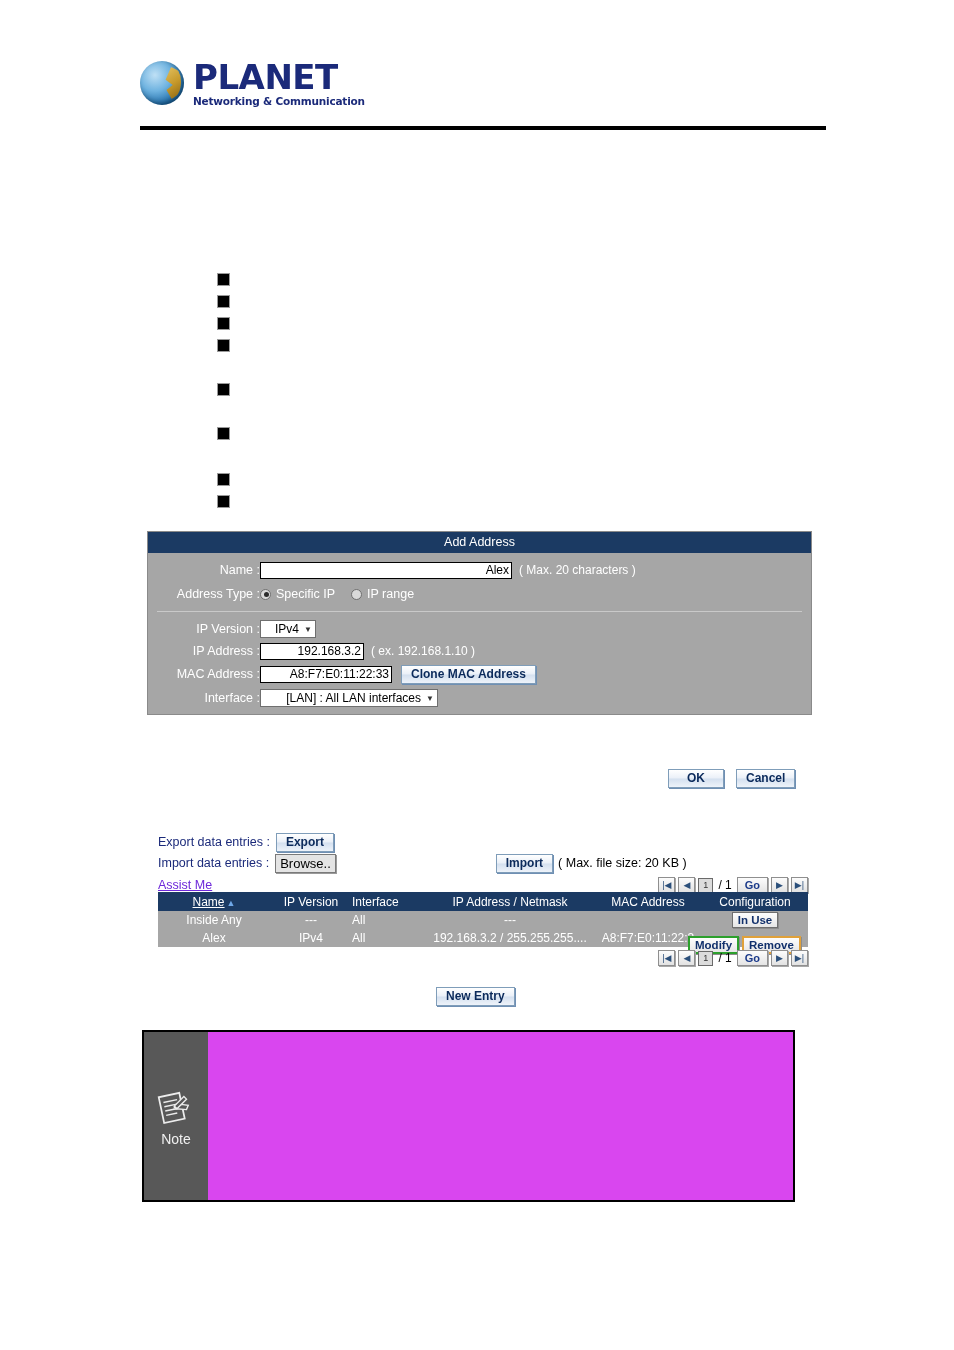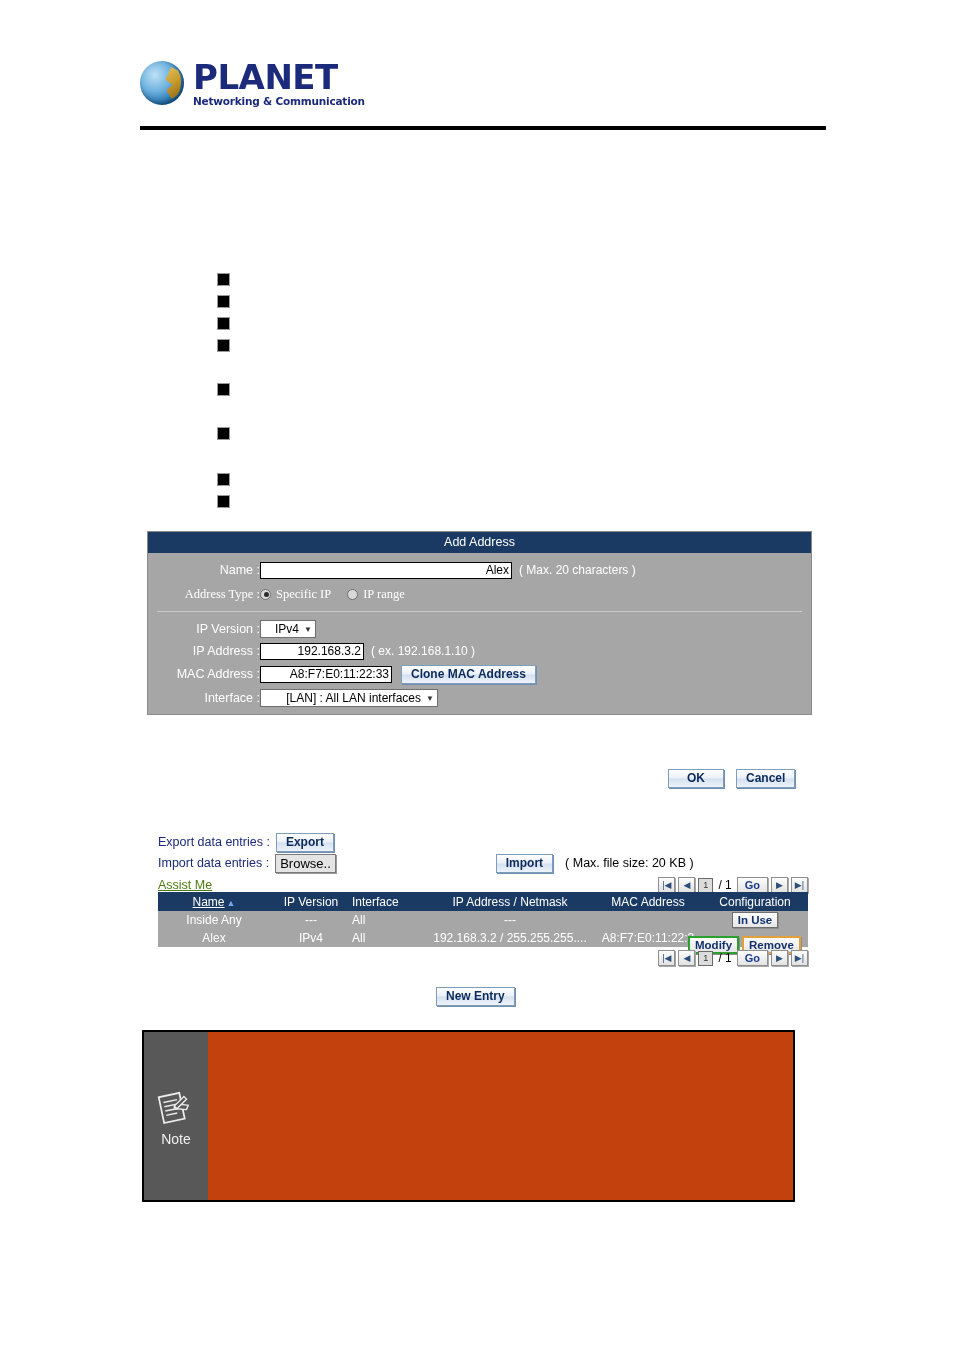--- a/index.html
+++ b/index.html
@@ -119,23 +119,23 @@
 
   
   .io-block { position: absolute; left: 158px; top: 832px; width: 650px; font-size: 12.5px; }
   .io-row { display: flex; align-items: center; height: 20px; }
   .io-label { color: #1b2a7a; font-size: 12.5px; margin-right: 6px; }
   .browse-btn {
     border: 1px solid #7a7a7a; background: #e4e4e4; color: #000;
     font-size: 13px; padding: 0px 4px; line-height: 17px; display: inline-block;
     box-shadow: 1px 1px 0 #9a9a9a;
   }
-  .io-right { margin-left: auto; display: flex; align-items: center; gap: 12px; }
+  .io-right { margin-left: auto; display: flex; align-items: center; gap: 5px; }
   .assist-row { display: flex; align-items: center; height: 22px; }
-  .assist-link { color: #4d7c0f; text-decoration: underline; font-size: 12.5px; }
+  .assist-link { color: #6d28d9; text-decoration: underline; font-size: 12.5px; }
 
   
   .pager { display: flex; align-items: center; gap: 3px; margin-left: auto; }
   .pg-btn {
     width: 17px; height: 16px; border: 1px solid #8f8f8f;
     background: linear-gradient(#fcfcfc, #e2e2e2);
     color: #2b4f7a; font-size: 9px; line-height: 14px; text-align: center;
     box-shadow: 1px 1px 0 #a8a8a8;
   }
   .pg-input {
@@ -178,21 +178,21 @@
 
   .tbl-pager { position: absolute; left: 158px; top: 950px; width: 650px; display: flex; }
 
   
   .new-entry { position: absolute; left: 436px; top: 986px; }
 
   
   .note-box {
     position: absolute; left: 142px; top: 1030px;
     width: 653px; height: 172px;
-    border: 2px solid #000; background: #c2410c; display: flex;
+    border: 2px solid #000; background: #d946ef; display: flex;
   }
   .note-side {
     width: 64px; background: #585858; color: #e8e8e8;
     display: flex; flex-direction: column; align-items: center;
     justify-content: center; gap: 3px;
   }
   .note-ico { width: 42px; height: 42px; }
   .note-word { font-size: 14px; color: #f0f0f0; }
   .note-body { flex: 1; padding: 10px 12px; font-size: 12.5px; color: #000; }
 </style>
@@ -248,21 +248,21 @@
 <div class="dialog">
   <div class="dialog-title">Add Address</div>
   <div class="dialog-body">
 
     <div class="frow" style="height:24px;">
       <span class="flabel">Name :</span>
       <span class="finput" style="width:252px;">Alex</span>
       <span class="hint">( Max. 20 characters )</span>
     </div>
 
-    <div class="frow" style="height:24px;font-family:Liberation Serif, serif;">
+    <div class="frow" style="height:24px;">
       <span class="flabel">Address Type :</span>
       <span class="radio-wrap">
         <span class="radio on"></span>
         <span class="radio-label">Specific IP</span>
       </span>
       <span class="radio-wrap">
         <span class="radio"></span>
         <span class="radio-label">IP range</span>
       </span>
     </div>

